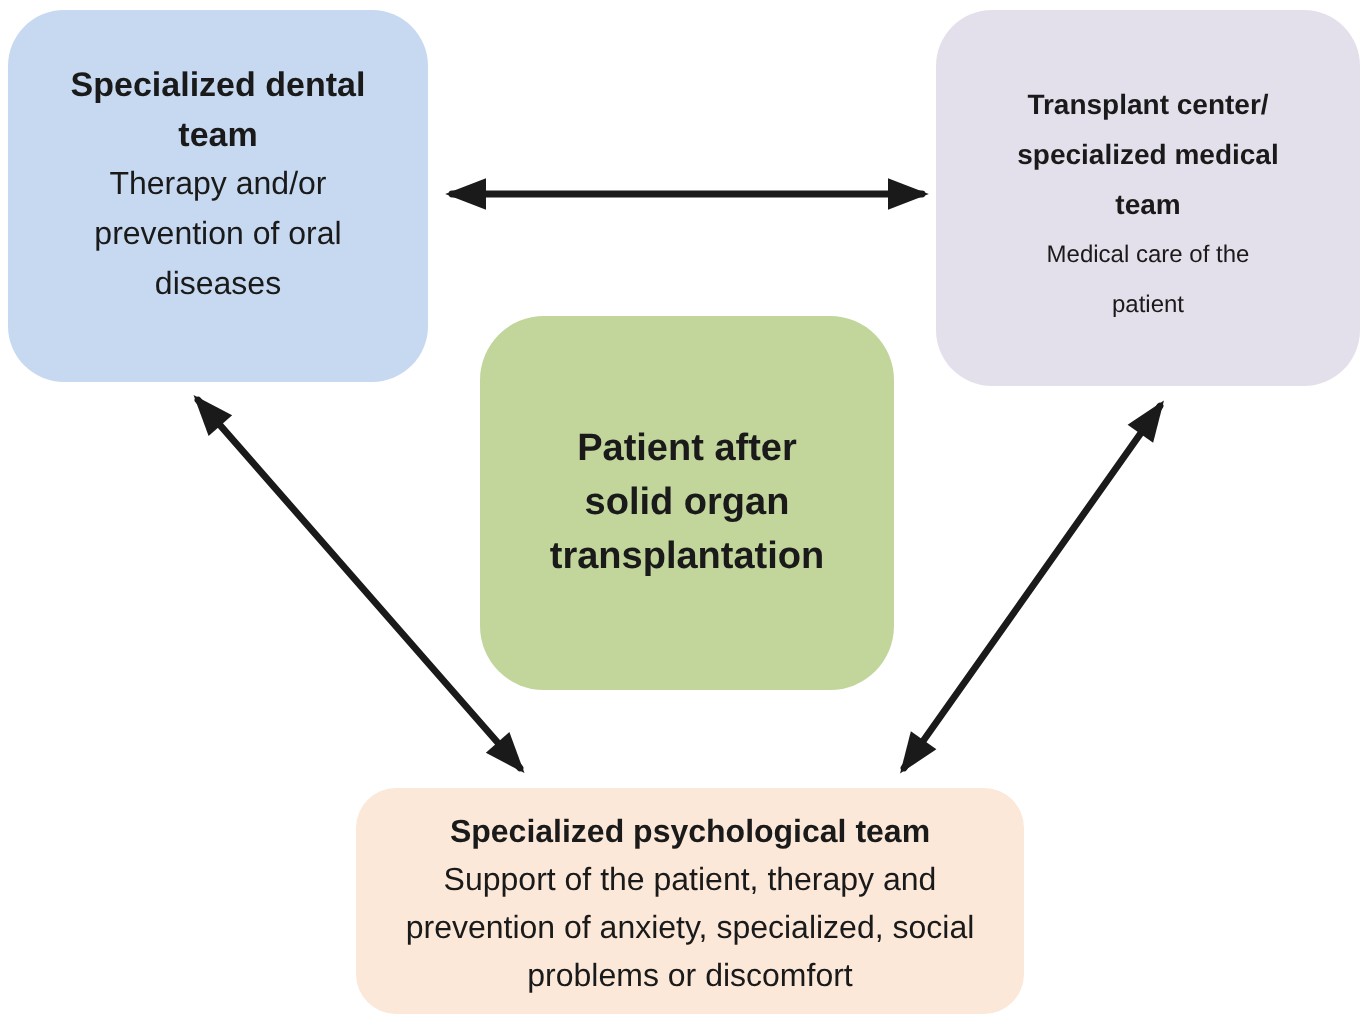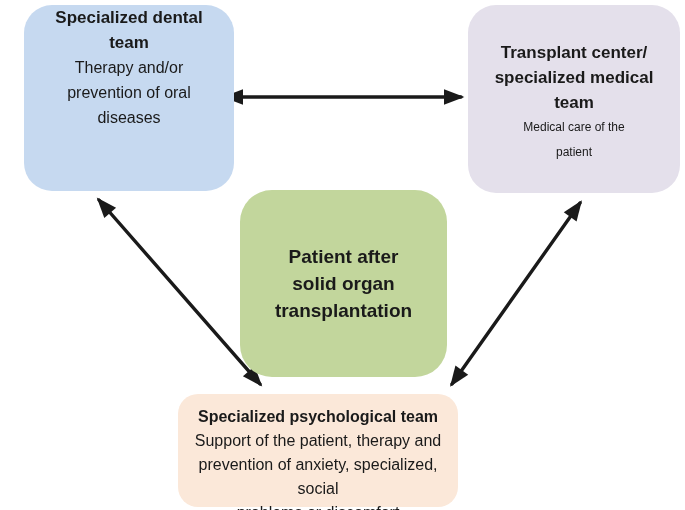--- a/index.html
+++ b/index.html
@@ -33,71 +33,71 @@
   .box-title {
     font-weight: bold;
     white-space: pre-line;
   }
   .box-body {
     white-space: pre-line;
   }
 
   
   .box-dental {
-    left: 24px;
+    left: 4px;
     top: 5px;
     width: 210px;
     height: 186px;
     border-radius: 28px;
+    padding-top: 25px;
   }
   .box-dental .box-title,
   .box-dental .box-body {
     font-size: 17px;
     line-height: 25px;
   }
   .box-dental .box-body { font-size: 16px; }
 
   
   .box-medical {
     left: 468px;
     top: 5px;
     width: 212px;
     height: 188px;
     border-radius: 28px;
     padding-top: 35px;
   }
   .box-medical .box-title,
   .box-medical .box-body {
-    font-size: 17px;
+    font-size: 14px;
     line-height: 25px;
   }
   .box-medical .box-body { font-size: 12px; }
 
   
   .box-patient {
     left: 240px;
     top: 158px;
     width: 207px;
     height: 187px;
     border-radius: 32px;
     display: flex;
     align-items: center;
     justify-content: center;
-    margin-top: 32px;
   }
   .box-patient .box-title {
     font-size: 19px;
     line-height: 27px;
   }
 
   
   .box-psychological {
     left: 178px;
     top: 394px;
-    width: 280px;
+    width: 334px;
     height: 113px;
     border-radius: 20px;
     padding-top: 11px;
   }
   .box-psychological .box-title,
   .box-psychological .box-body {
     font-size: 16px;
     line-height: 24px;
   }
 </style>

